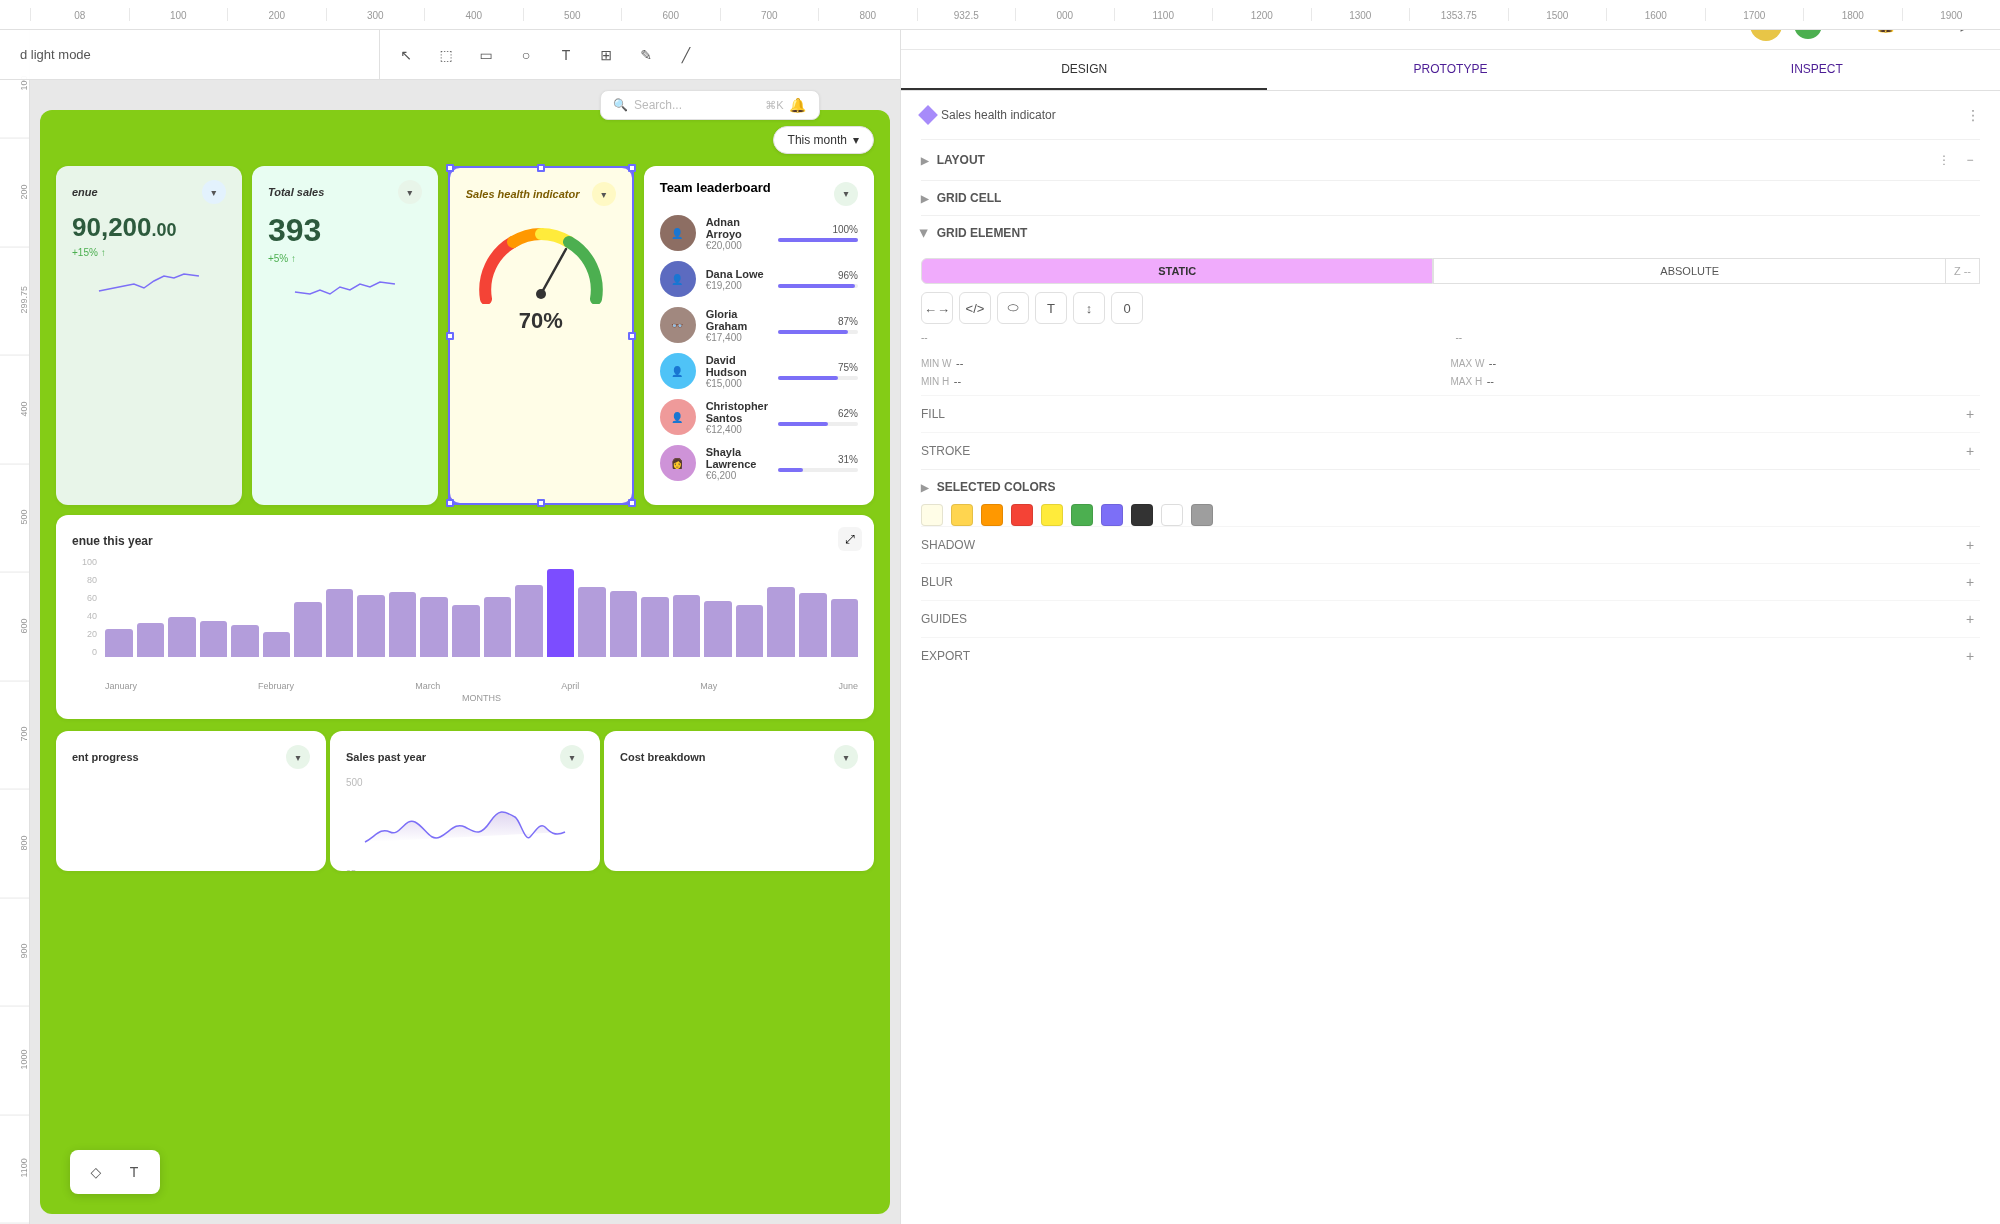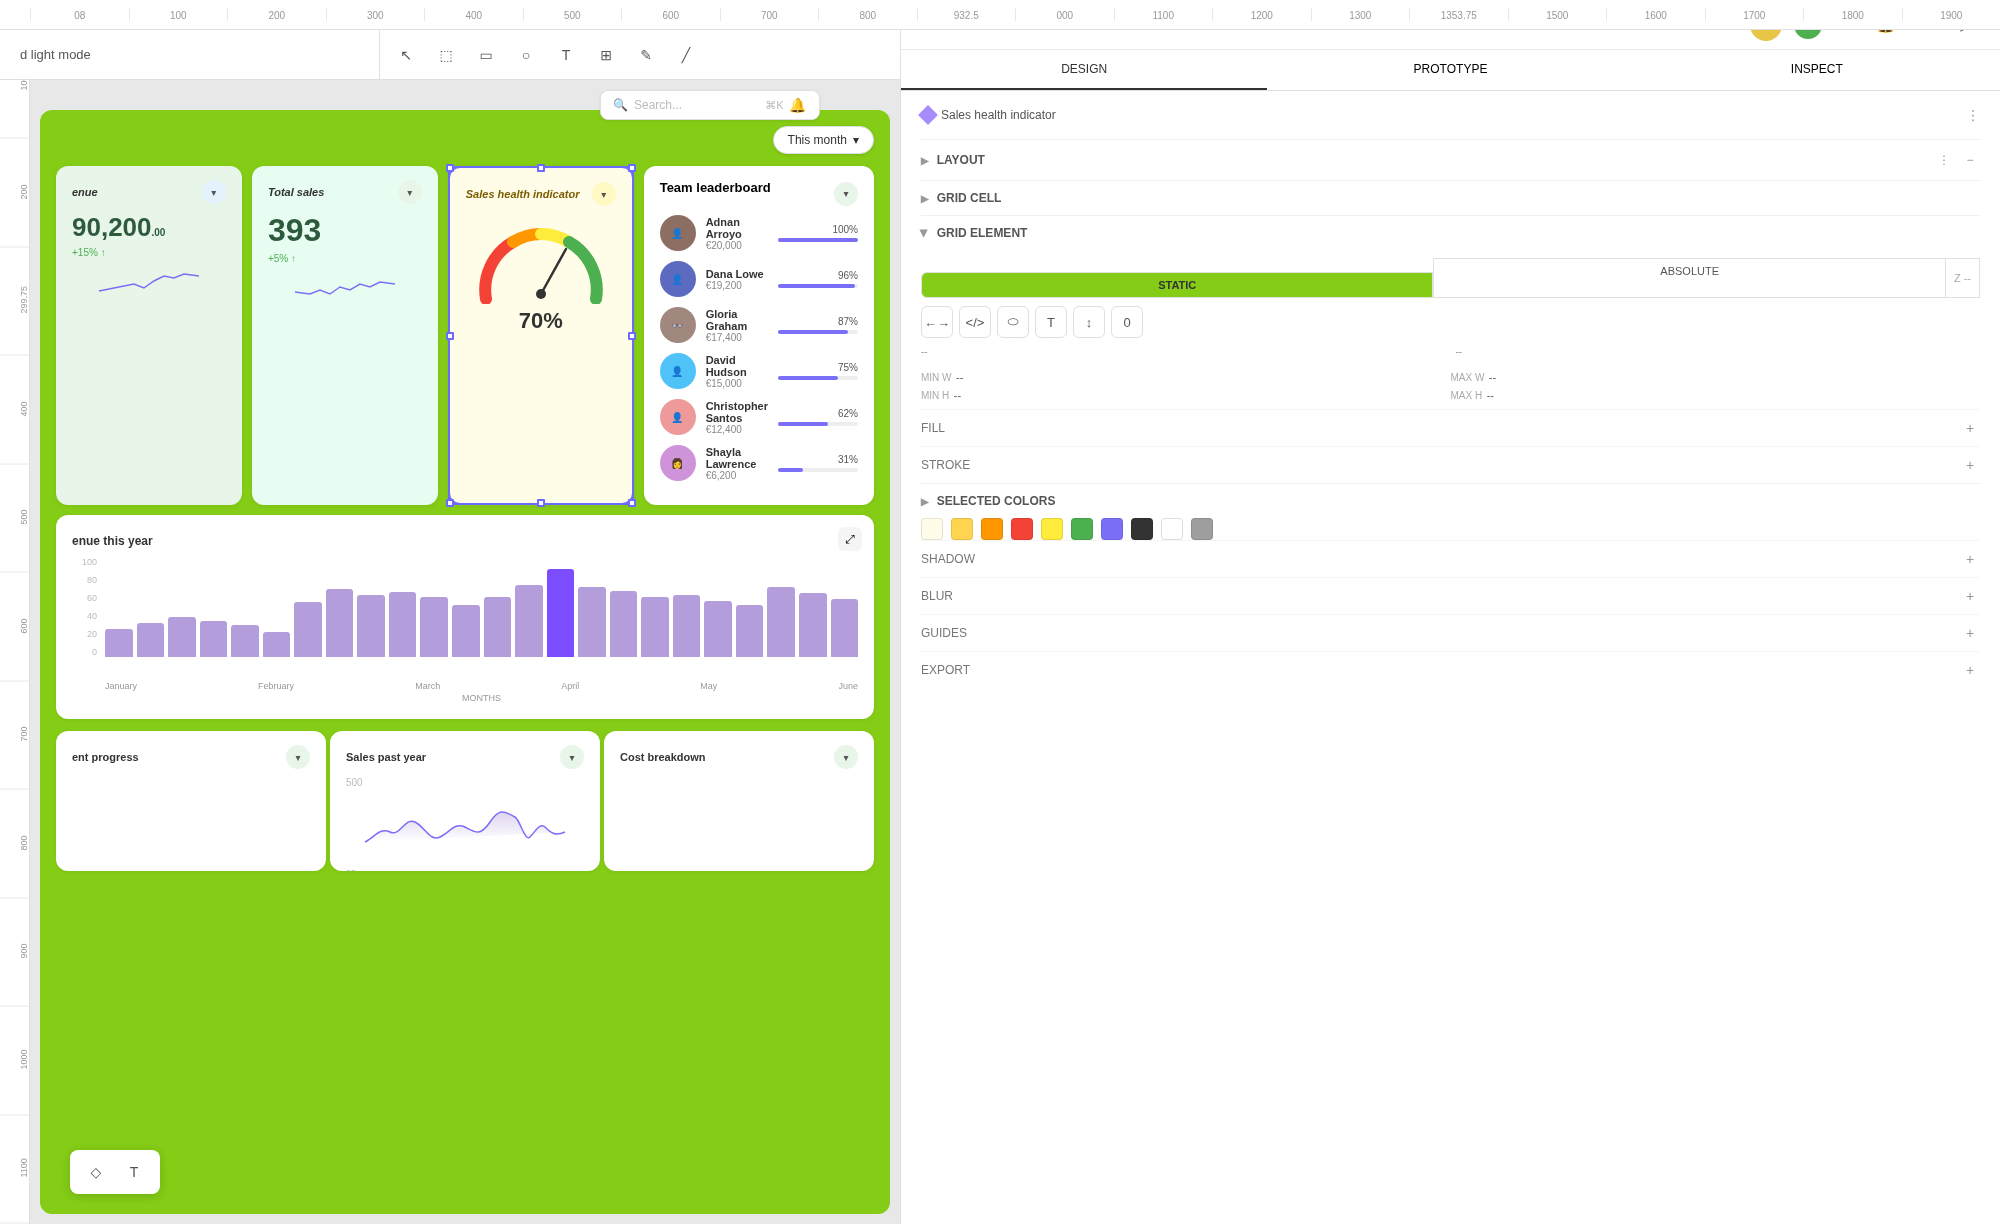--- a/index.html
+++ b/index.html
@@ -135,21 +135,21 @@
     .check-badge { width: 28px; height: 28px; border-radius: 50%; background: #4caf50; display: flex; align-items: center; justify-content: center; color: white; font-size: 14px; }
     .percent-label { font-size: 13px; color: #555; }
     .icon-btn { width: 28px; height: 28px; border-radius: 50%; background: transparent; border: none; cursor: pointer; display: flex; align-items: center; justify-content: center; font-size: 14px; color: #666; }
 
     
     .panel-tabs {
       display: flex; border-bottom: 1px solid #e0e0e0; flex-shrink: 0;
     }
     .panel-tab {
       flex: 1; padding: 12px 0; text-align: center; font-size: 12px; font-weight: 500;
-      color: #000000; cursor: pointer; border-bottom: 2px solid transparent;
+      color: #4c1d95; cursor: pointer; border-bottom: 2px solid transparent;
     }
     .panel-tab.active { color: #333; border-bottom-color: #333; }
 
     
     .panel-content { flex: 1; overflow-y: auto; padding: 16px 20px; }
 
     
     .panel-breadcrumb {
       display: flex; align-items: center; gap: 6px; margin-bottom: 16px;
       font-size: 12px; color: #555;
@@ -162,21 +162,21 @@
       padding: 10px 0; border-top: 1px solid #f0f0f0; cursor: pointer;
     }
     .section-header-left { display: flex; align-items: center; gap: 8px; font-size: 12px; font-weight: 600; color: #555; }
     .section-chevron { font-size: 10px; color: #999; }
     .section-actions { display: flex; gap: 6px; }
     .section-action-btn { width: 20px; height: 20px; border: none; background: transparent; cursor: pointer; font-size: 12px; color: #999; }
     .grid-element-tabs { display: flex; gap: 0; margin: 8px 0; }
     .grid-element-tab { flex: 1; padding: 6px 0; text-align: center; font-size: 11px; font-weight: 500; border: 1px solid #e0e0e0; cursor: pointer; color: #555; }
     .grid-element-tab:first-child { border-radius: 6px 0 0 6px; }
     .grid-element-tab:last-child { border-radius: 0 6px 6px 0; }
-    .grid-element-tab.active { background: #84cc16; font-weight: 600; color: #333; margin-top: 14px; }
+    .grid-element-tab.active { background: #f0abfc; font-weight: 600; color: #333; }
 
     
     .tool-icons-row { display: flex; gap: 6px; align-items: center; margin: 8px 0; }
     .tool-icon { width: 32px; height: 32px; border: 1px solid #e0e0e0; border-radius: 6px; display: flex; align-items: center; justify-content: center; font-size: 13px; color: #555; cursor: pointer; }
 
     
     .dim-row { display: grid; grid-template-columns: 1fr 1fr; gap: 10px; margin: 8px 0; }
     .dim-label { font-size: 10px; color: #999; margin-bottom: 2px; }
 
     
@@ -310,21 +310,21 @@
     </div>
 
     <div style="display: grid; grid-template-columns: 1fr 1fr 1fr 1.2fr; gap: 10px; margin-bottom: 10px;">
 
       <div class="kpi-card" style="background: #e8f5e9;">
         <div class="kpi-card-header">
           <span class="kpi-card-title">enue</span>
           <button class="kpi-dropdown-btn blue">▾</button>
         </div>
         <div class="kpi-value" style="font-size: 26px;">
-          <span>90,200</span><span style="font-size:10px;">.00</span>
+          <span>90,200</span><span style="font-size:18px;">.00</span>
         </div>
         <div class="kpi-change">+15% ↑</div>
         <div class="kpi-mini-chart">
           <svg width="100%" height="30" viewBox="0 0 100 30">
             <polyline points="0,25 15,22 25,20 35,18 45,22 55,15 65,10 75,12 85,8 100,10" class="mini-line"></polyline>
           </svg>
         </div>
       </div>
 
       <div class="kpi-card" style="background: #e8fdf2;">

